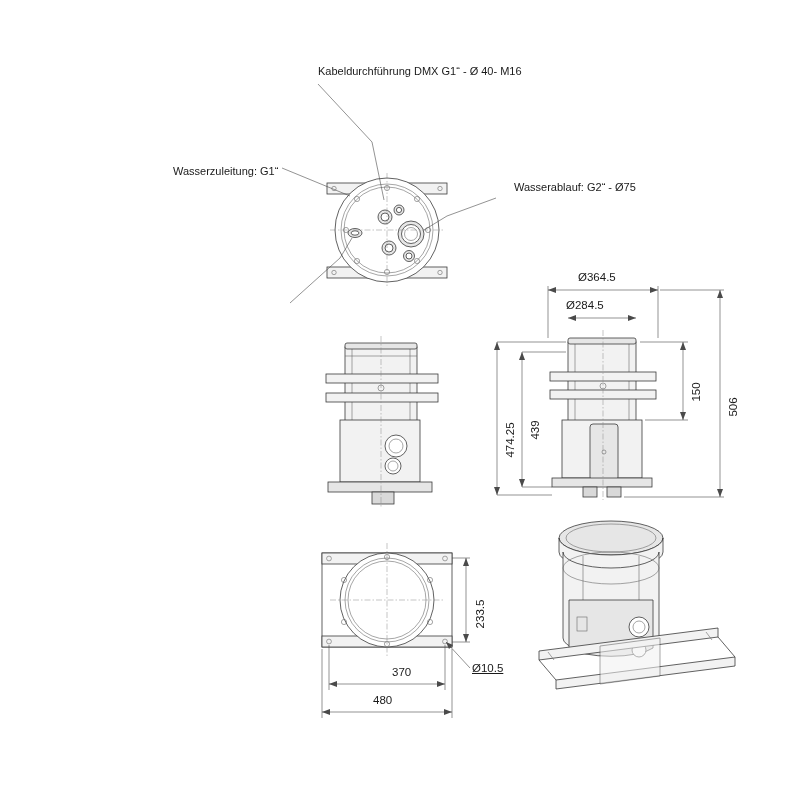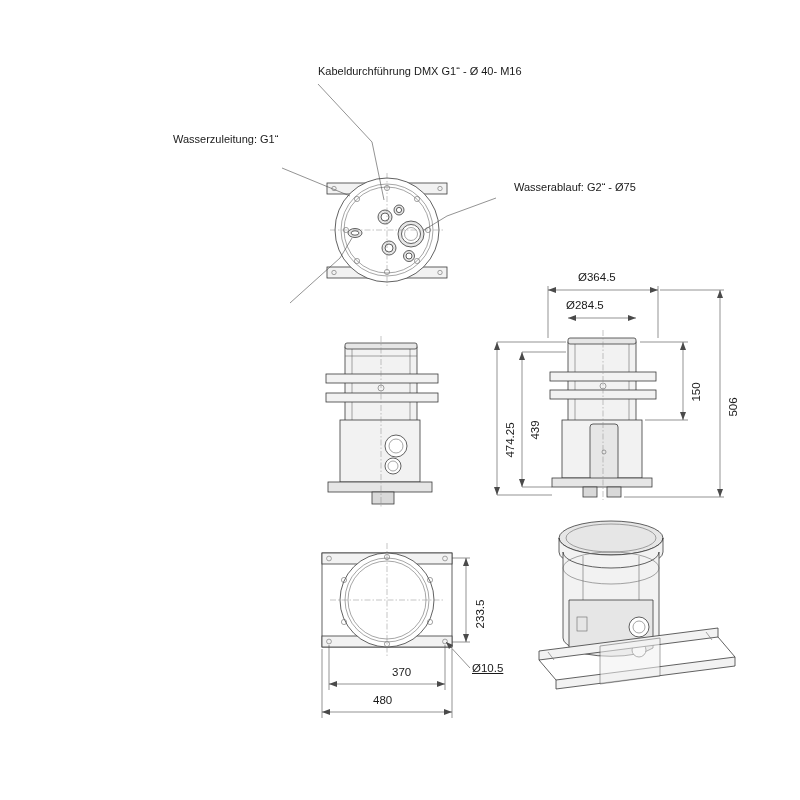--- a/index.html
+++ b/index.html
@@ -250,21 +250,21 @@
       <path class="ln-dim" d="M322 649 V718"></path>
       <path class="ln-dim" d="M452 649 V718"></path>
 
       <path class="ln-lead" d="M446 642 L470 668"></path>
       <polygon class="arrow" points="446,642 453,645 449,649"></polygon>
     </g>
   </svg>
 
   <div class="lbl" style="left:318px; top:65px;">Kabeldurchführung DMX  G1“ - Ø 40- M16</div>
 
-  <div class="lbl" style="left:173px; top:133px;">Wasserzuleitung: G1“</div>
+  <div class="lbl" style="left:173px; top:165px;">Wasserzuleitung: G1“</div>
 
   <div class="lbl" style="left:514px; top:181px;">Wasserablauf: G2“ -  Ø75</div>
 
 
   <div class="dim" style="left:578px; top:271px;">Ø364.5</div>
 
   <div class="dim" style="left:566px; top:299px;">Ø284.5</div>
 
   <div class="dim vert" style="left:690px; top:392px; transform:rotate(-90deg) translate(-50%,0);">150</div>
 

